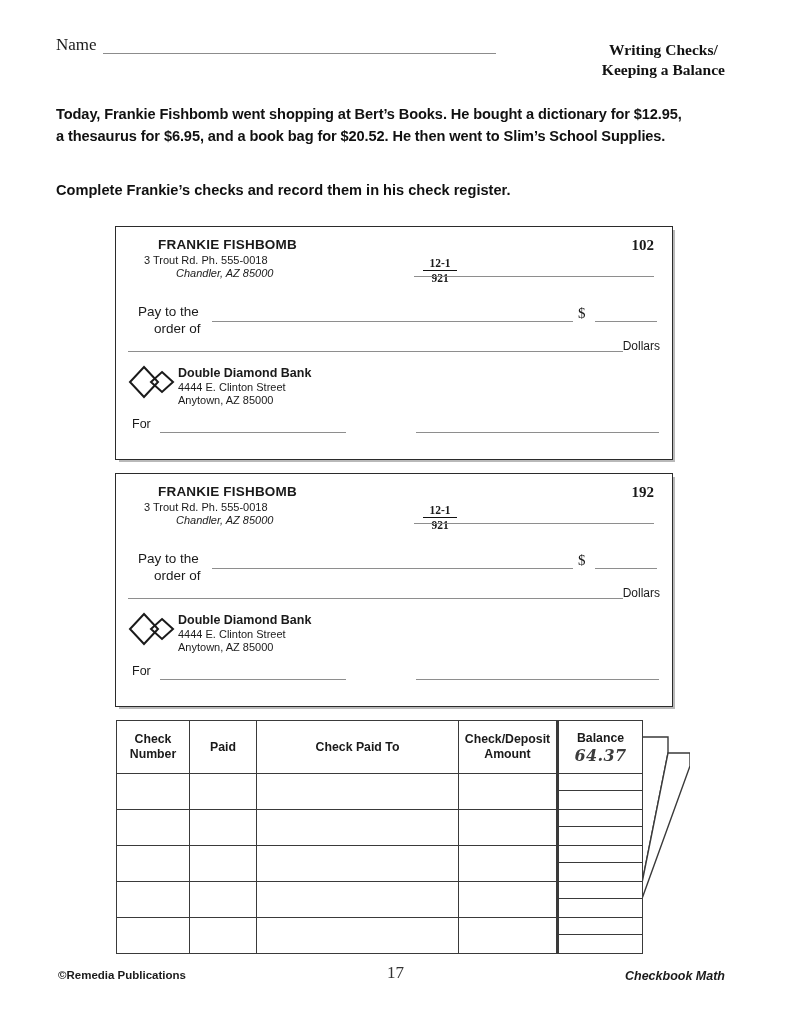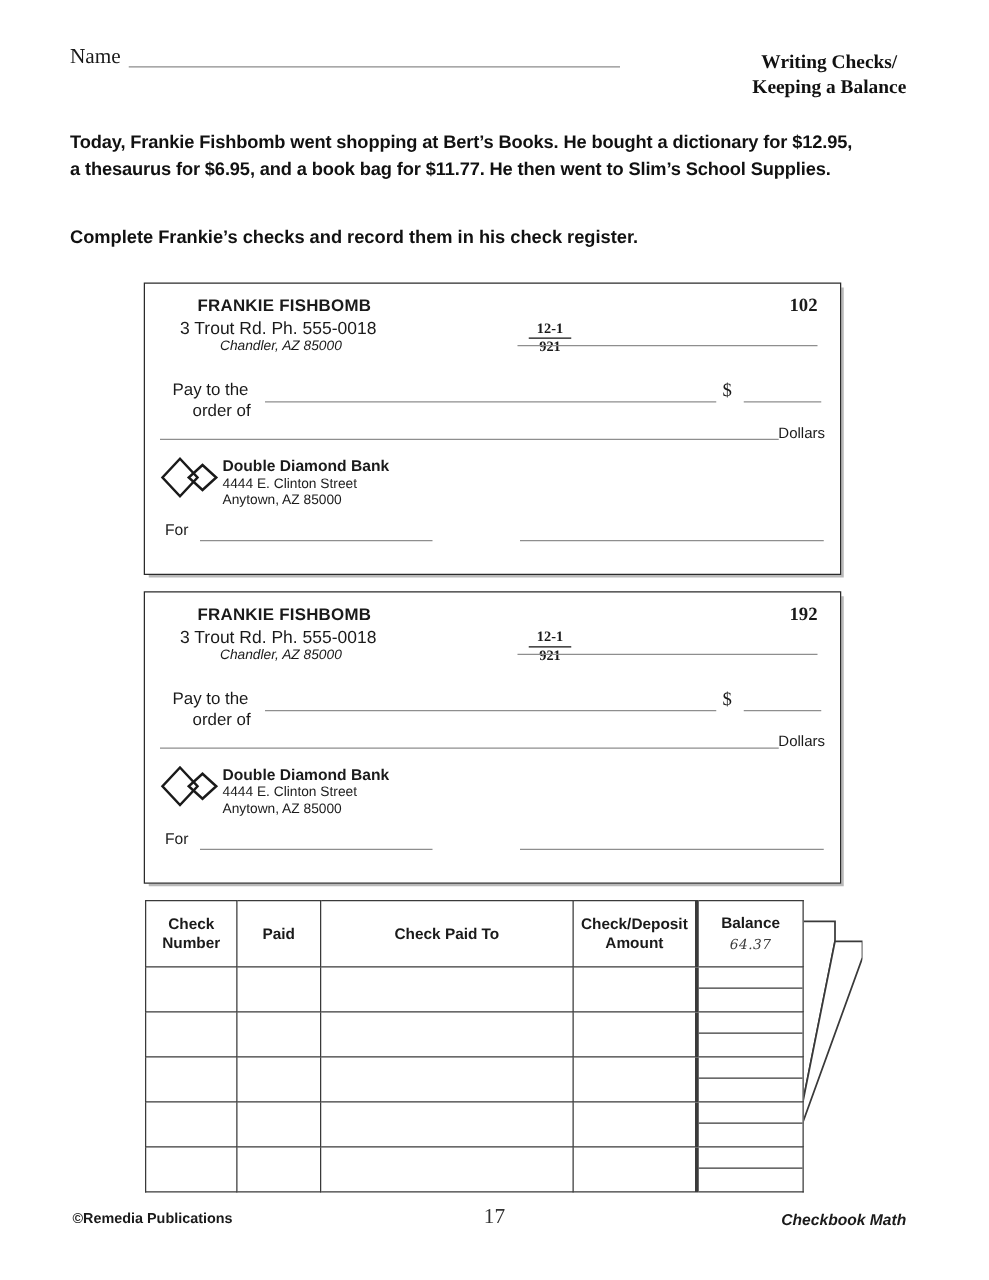--- a/index.html
+++ b/index.html
@@ -95,21 +95,21 @@
     top: 10px;
     width: 290px;
   }
   .chk-payer-name {
     font-size: 13.5px;
     font-weight: bold;
     letter-spacing: 0.2px;
     padding-left: 18px;
   }
   .chk-payer-addr1 {
-    font-size: 14px;
+    font-size: 11px;
     margin-top: 2px;
     padding-left: 4px;
   }
   .chk-payer-addr2 {
     font-size: 11px;
     margin-top: 1px;
     padding-left: 36px;
     font-style: italic;
   }
 
@@ -267,22 +267,22 @@
   .register .c-amt   { width: 97px; }
   .register .c-bal   { width: 83px; border-left-width: 3px; }
   .register td.c-bal { border-left-width: 3px; }
   .register tbody td { height: 35px; }
 
   .bal-head-label { display: block; }
   .bal-head-value {
     display: block;
     font-family: "DejaVu Serif", serif;
     font-style: italic;
-    font-weight: normal;
-    font-size: 11px;
+    font-weight: bold;
+    font-size: 16px;
     letter-spacing: 0.4px;
     color: #3c3c3c;
     margin-top: 2px;
   }
 
   .bal-split {
     padding: 0 !important;
     vertical-align: top;
   }
   .bal-split .half {
@@ -335,21 +335,21 @@
   <span class="name-rule"></span>
 </div>
 
 <div class="worksheet-title">
   <div>Writing Checks/</div>
   <div>Keeping a Balance</div>
 </div>
 
 <div class="intro">
   <span class="intro-line">Today, Frankie Fishbomb went shopping at Bert’s Books. He bought a dictionary for $12.95,</span>
-  <span class="intro-line">a thesaurus for $6.95, and a book bag for $11.77.  He then went to Slim’s School Supplies.</span>
+  <span class="intro-line">a thesaurus for $6.95, and a book bag for $20.52.  He then went to Slim’s School Supplies.</span>
 </div>
 <div class="directive">Complete Frankie’s checks and record them in his check register.</div>
 
 <div class="check" id="check-1">
   <div class="chk-payer">
     <div class="chk-payer-name">FRANKIE FISHBOMB</div>
     <div class="chk-payer-addr1">3 Trout Rd.    Ph. 555-0018</div>
     <div class="chk-payer-addr2">Chandler, AZ 85000</div>
   </div>
 

